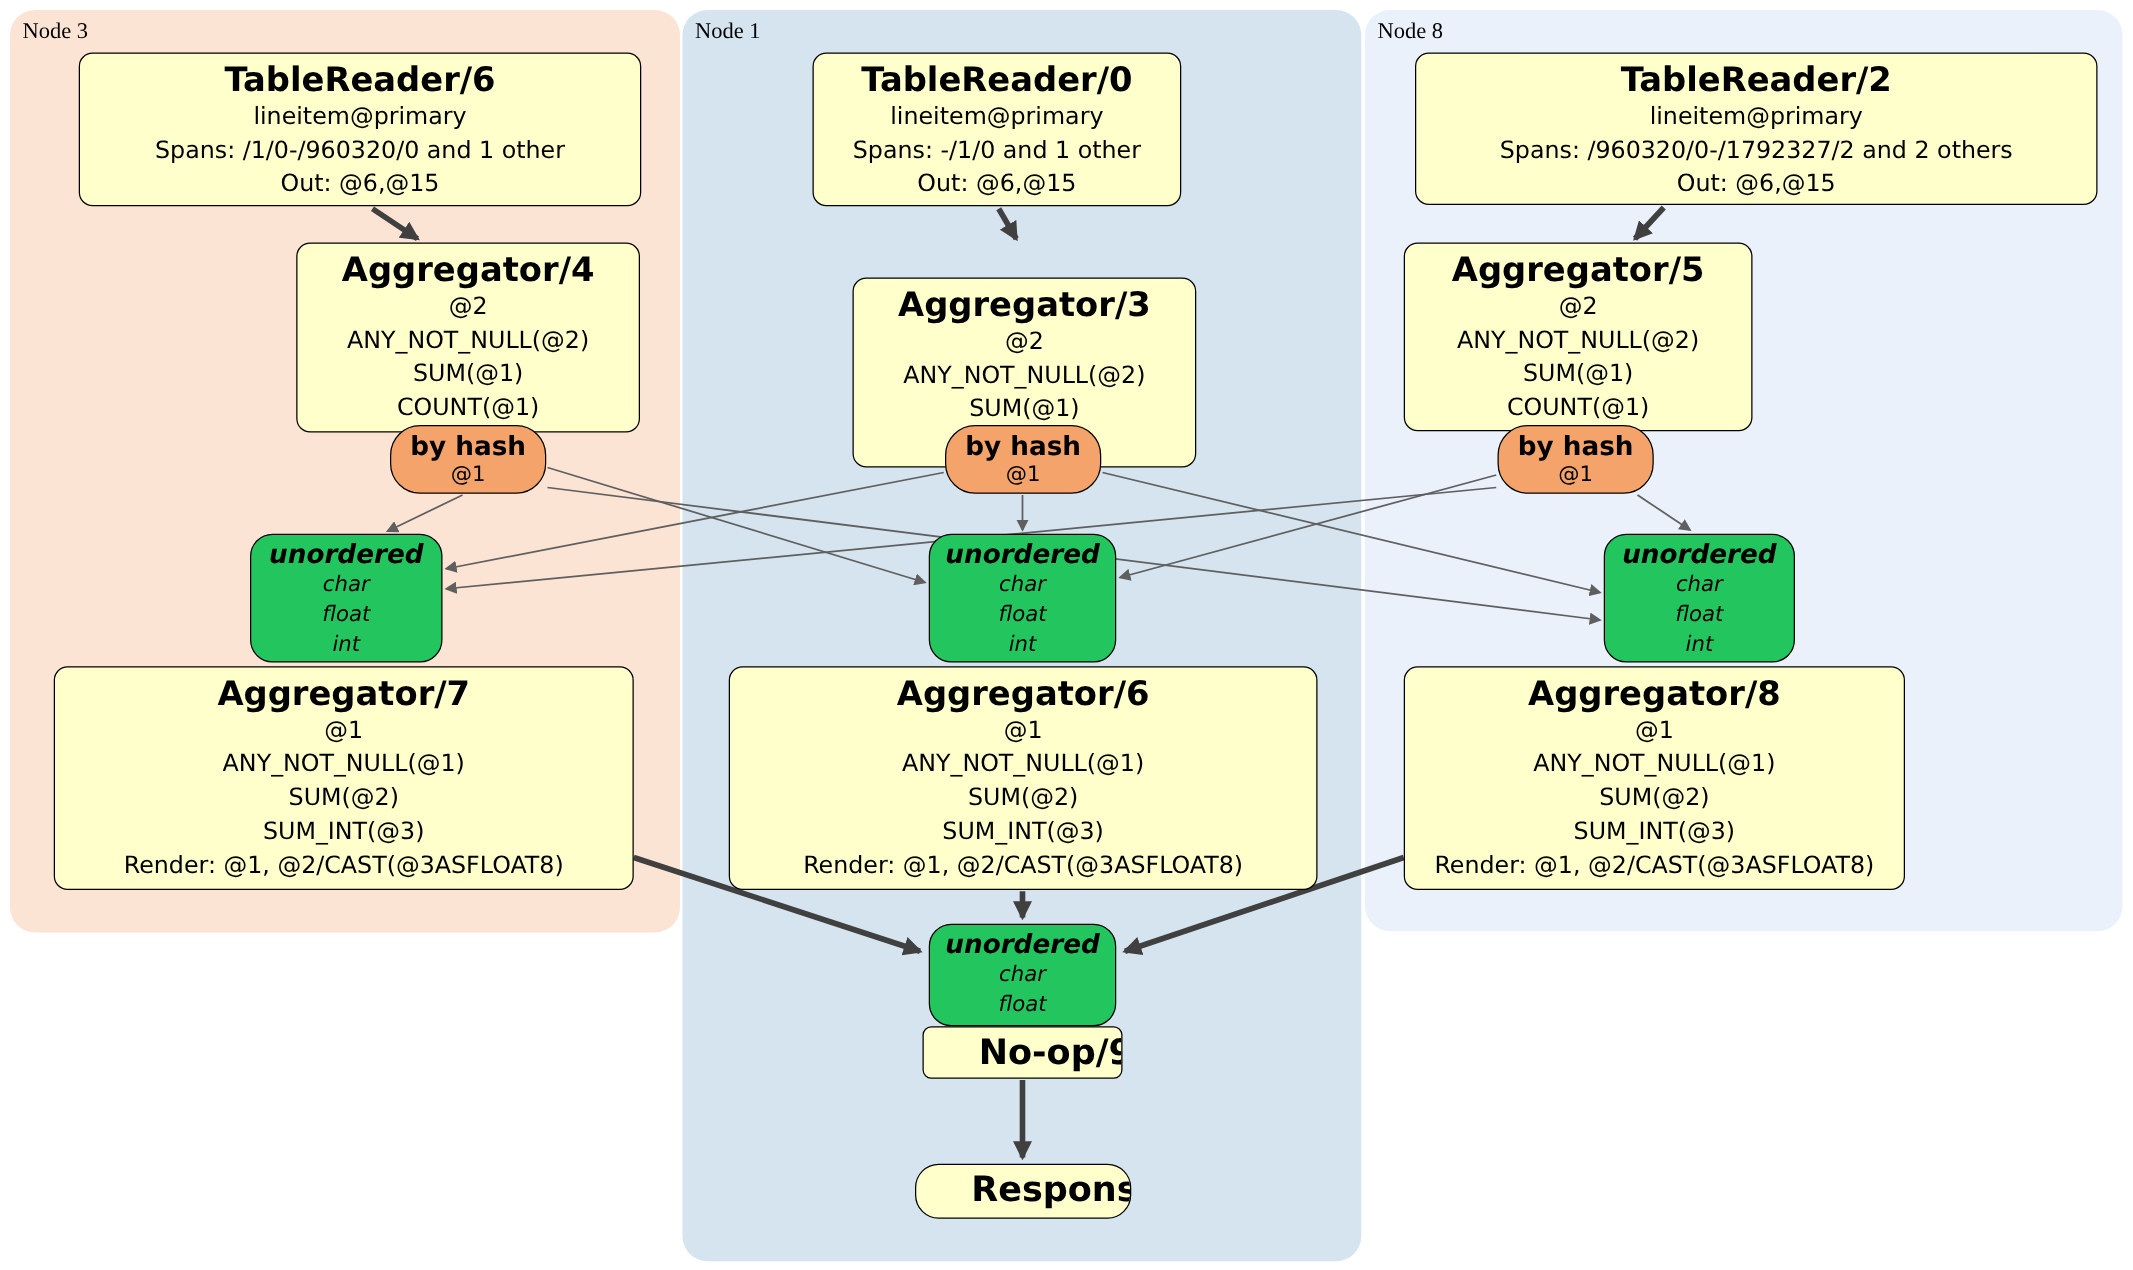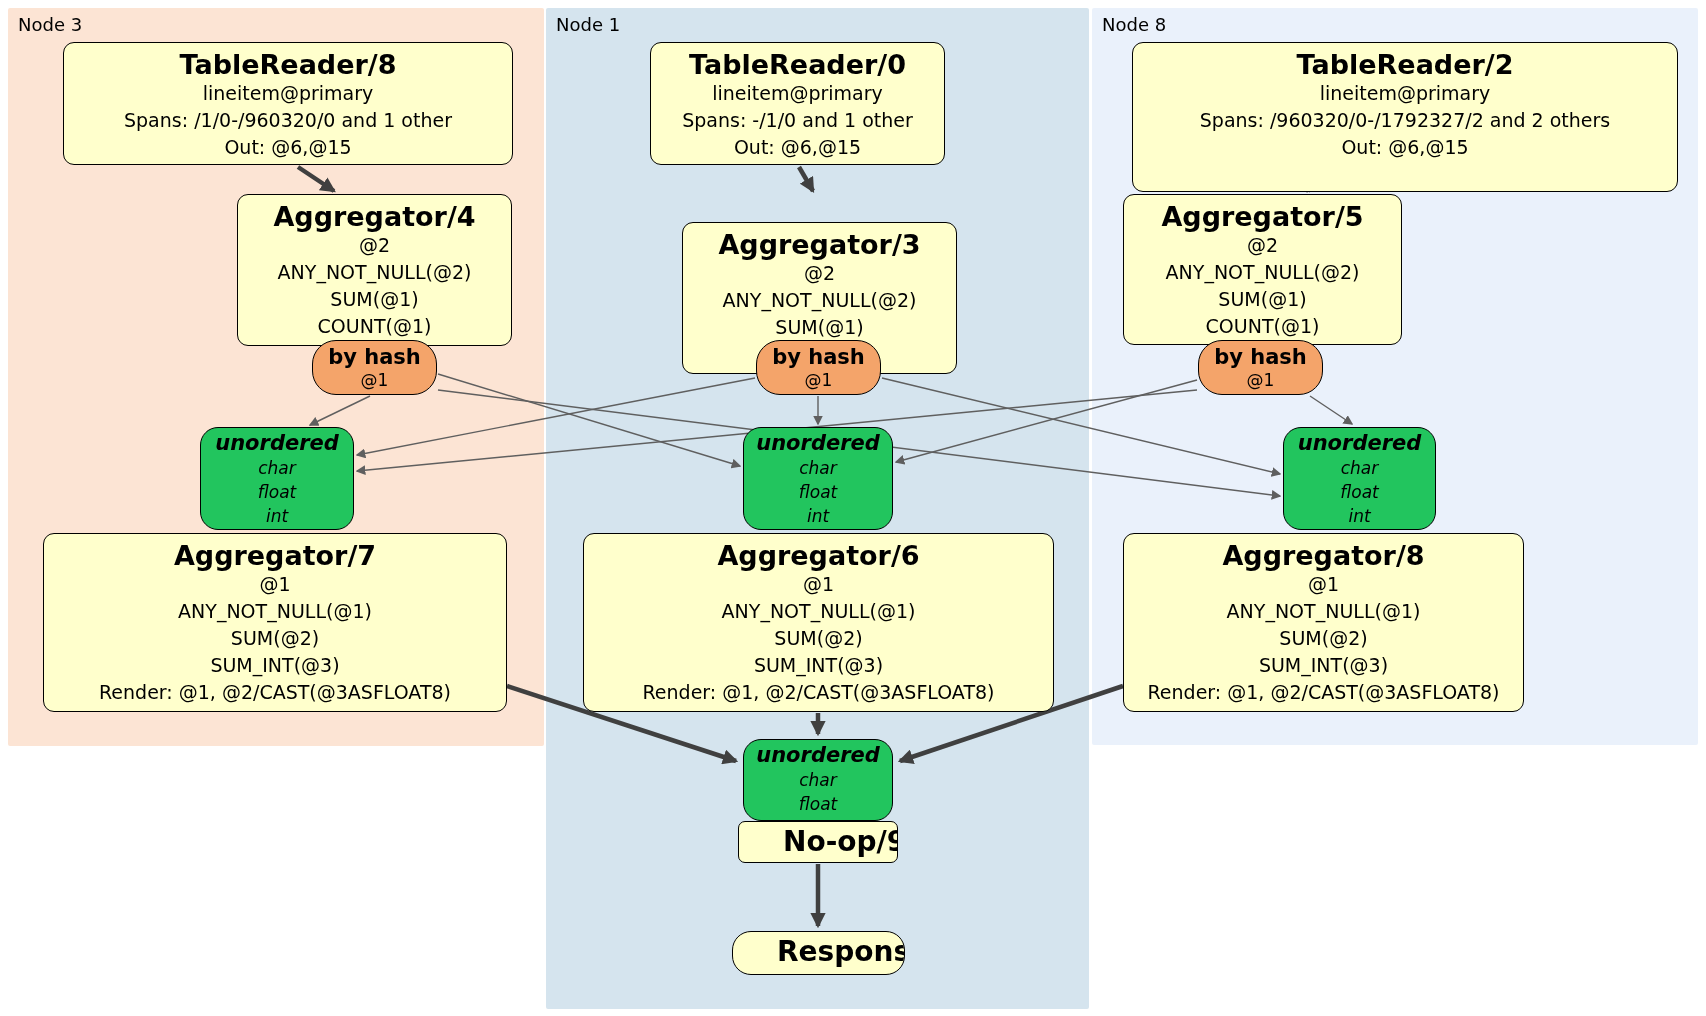--- a/index.html
+++ b/index.html
@@ -5,21 +5,22 @@
   html,body{margin:0;padding:0;background:#ffffff;}
   .canvas{
     position:relative;
     width:1706px;height:1016px;
     background:#ffffff;
     font-family:"DejaVu Sans","Liberation Sans",sans-serif;
     overflow:hidden;
   }
   .region{
     position:absolute;
-    border-radius:2px;
+    border-radius:20px;
+    font-family:Liberation Serif, serif;
   }
   .region-label{
     position:absolute;
     left:10px;top:6px;
     font-size:18px;
     color:#000;
     white-space:nowrap;
   }
   svg.edges{
     position:absolute;left:0;top:0;
@@ -103,32 +104,32 @@
       <line x1="882" y1="378" x2="1280" y2="474" stroke="#5f5f5f" stroke-width="1.4" marker-end="url(#mthin)"></line>
       <line x1="1197" y1="390" x2="357" y2="471" stroke="#5f5f5f" stroke-width="1.4" marker-end="url(#mthin)"></line>
       <line x1="1197" y1="380" x2="896" y2="462" stroke="#5f5f5f" stroke-width="1.4" marker-end="url(#mthin)"></line>
       <line x1="1310" y1="396" x2="1352" y2="424" stroke="#5f5f5f" stroke-width="1.4" marker-end="url(#mthin)"></line>
       <line x1="507" y1="686" x2="736" y2="761" stroke="#404040" stroke-width="4.5" marker-end="url(#mthick)"></line>
       <line x1="818" y1="713" x2="818" y2="734" stroke="#404040" stroke-width="4.5" marker-end="url(#mthick)"></line>
       <line x1="1123" y1="686" x2="900" y2="761" stroke="#404040" stroke-width="4.5" marker-end="url(#mthick)"></line>
       <line x1="818" y1="864" x2="818" y2="926" stroke="#404040" stroke-width="4.5" marker-end="url(#mthick)"></line>
     </svg>
     <div class="box processor" style="left: 63px; top: 42px; width: 450px; height: 123px;">
-      <span class="title">TableReader/8</span>
+      <span class="title">TableReader/6</span>
       <span class="line">lineitem@primary</span>
       <span class="line">Spans: /1/0-/960320/0 and 1 other</span>
       <span class="line">Out: @6,@15</span>
     </div>
     <div class="box processor" style="left: 650px; top: 42px; width: 295px; height: 123px;">
       <span class="title">TableReader/0</span>
       <span class="line">lineitem@primary</span>
       <span class="line">Spans: -/1/0 and 1 other</span>
       <span class="line">Out: @6,@15</span>
     </div>
-    <div class="box processor" style="left: 1132px; top: 42px; width: 546px; height: 150px;">
+    <div class="box processor" style="left: 1132px; top: 42px; width: 546px; height: 122px;">
       <span class="title">TableReader/2</span>
       <span class="line">lineitem@primary</span>
       <span class="line">Spans: /960320/0-/1792327/2 and 2 others</span>
       <span class="line">Out: @6,@15</span>
     </div>
     <div class="box processor" style="left: 237px; top: 194px; width: 275px; height: 152px;">
       <span class="title">Aggregator/4</span>
       <span class="line">@2</span>
       <span class="line">ANY_NOT_NULL(@2)</span>
       <span class="line">SUM(@1)</span>

